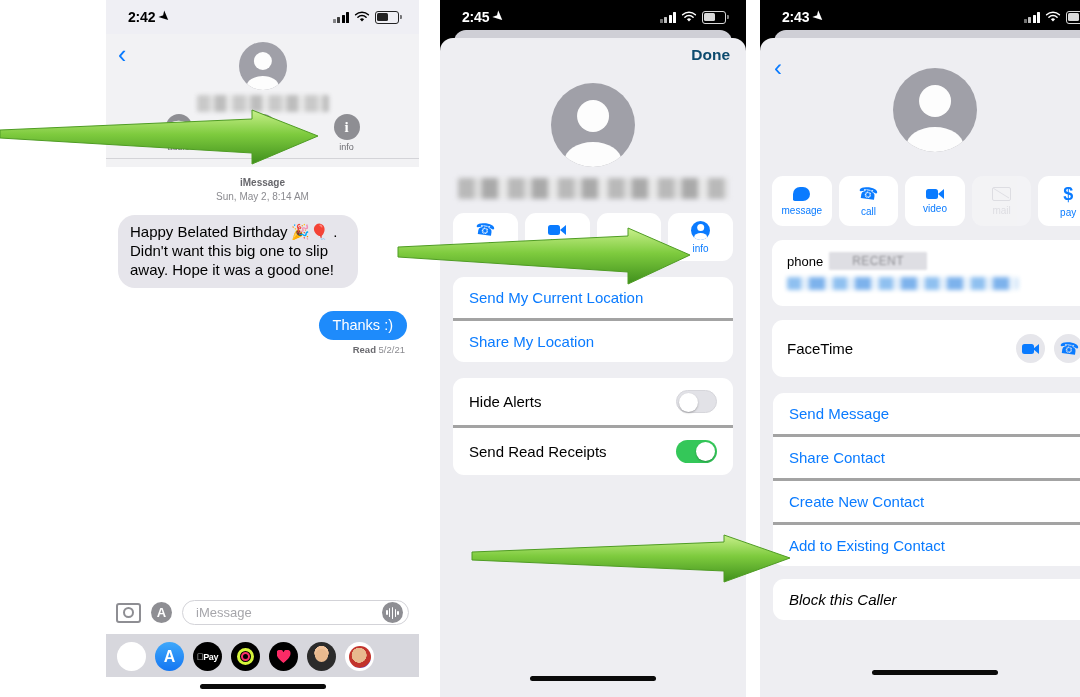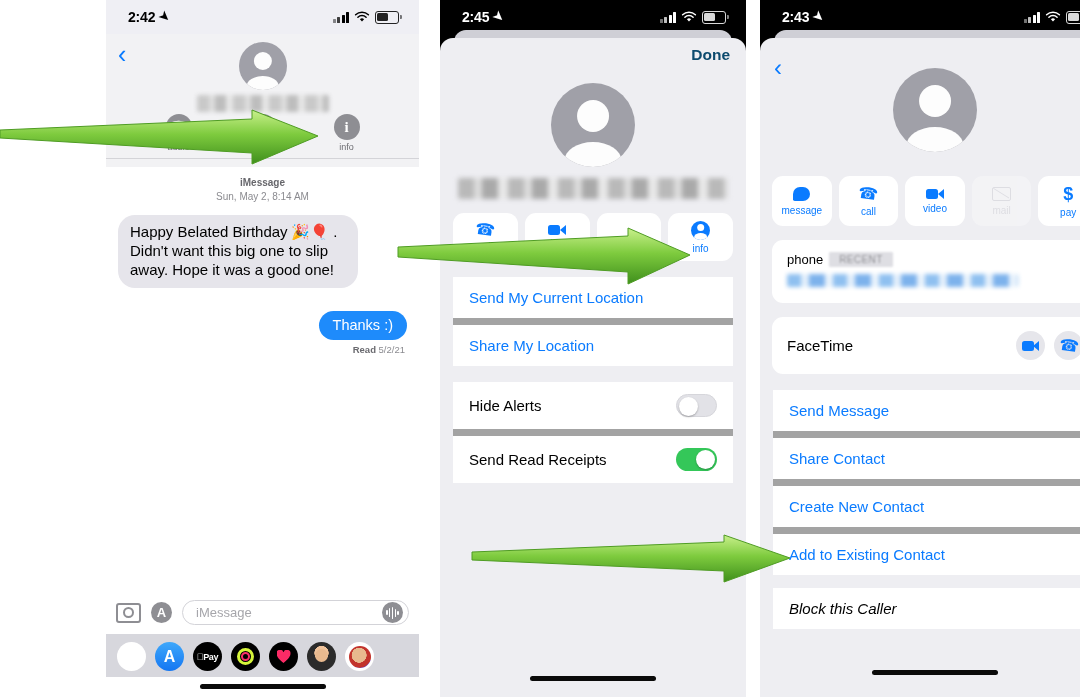--- a/index.html
+++ b/index.html
@@ -108,22 +108,22 @@
     background:repeating-linear-gradient(90deg,#b9b9b9 0 16px,#dcdcdc 16px 24px,#a9a9a9 24px 40px,#e8e8e8 40px 50px);
     filter:blur(2.4px);}
 
   
   .quad{display:flex;justify-content:center;gap:7px;margin:14px 13px 0;}
   .qbtn{flex:1;background:#fff;border-radius:11px;height:48px;display:flex;flex-direction:column;
     align-items:center;justify-content:center;gap:3px;}
   .qbtn .lb{font-size:10px;color:#0a7bff;}
 
   
-  .card{background:#fff;border-radius:0;margin:16px 13px 0;overflow:hidden;}
-  .card .row{padding:12px 16px;font-size:15px;color:#0a7bff;border-top:7px solid #a3a3a3;}
+  .card{background:#fff;border-radius:11px;margin:16px 13px 0;overflow:hidden;}
+  .card .row{padding:12px 16px;font-size:15px;color:#0a7bff;border-top:3px solid #a3a3a3;}
   .card .row:first-child{border-top:none;}
   .card .row.dark{color:#000;display:flex;align-items:center;justify-content:space-between;}
   .card .row.danger{color:#000000;font-style:italic;}
 
   .switch{width:41px;height:23px;border-radius:12px;position:relative;flex:none;}
   .switch.off{background:#e2e2e7;border:1px solid #d6d6db;box-sizing:border-box;}
   .switch.on{background:#34c759;}
   .switch .knob{position:absolute;top:2px;width:19px;height:19px;border-radius:50%;background:#fff;
     box-shadow:0 1px 2px rgba(0,0,0,.28);}
   .switch.off .knob{left:2px;}
@@ -131,21 +131,21 @@
 
   
   #phone3 .p3-back{position:absolute;left:14px;top:18px;color:#0a7bff;font-size:24px;font-weight:300;line-height:1;}
   .penta{display:flex;gap:7px;margin:16px 12px 0;}
   .pbtn{flex:1;background:#fff;border-radius:11px;height:50px;display:flex;flex-direction:column;
     align-items:center;justify-content:center;gap:4px;}
   .pbtn .lb{font-size:10px;color:#0a7bff;}
   .pbtn.faded{opacity:.3;}
   .phone-card{background:#fff;border-radius:11px;margin:14px 12px 0;padding:12px 15px 16px;}
   .ph-label{font-size:13px;color:#000;display:flex;align-items:center;gap:6px;}
-  .badge{font-size:10px;color:#8e8e93;background:#dedee3;border-radius:1px;padding:2px 10px;
+  .badge{font-size:12px;color:#8e8e93;background:#dedee3;border-radius:1px;padding:2px 23px;
     letter-spacing:.4px;filter:blur(.9px);}
   .ph-number{height:13px;margin-top:7px;width:78%;border-radius:2px;
     background:repeating-linear-gradient(90deg,#8fc0f0 0 14px,#e3effb 14px 22px,#7db2ec 22px 38px,#eaf3fc 38px 46px);
     filter:blur(2px);}
   .ft-card{background:#fff;border-radius:11px;margin:14px 12px 0;padding:14px 15px;
     display:flex;align-items:center;justify-content:space-between;}
   .ft-label{font-size:15px;color:#000;}
   .ft-btns{display:flex;gap:9px;}
   .circbtn{width:29px;height:29px;border-radius:50%;background:#e6e6eb;display:flex;align-items:center;justify-content:center;}
 

